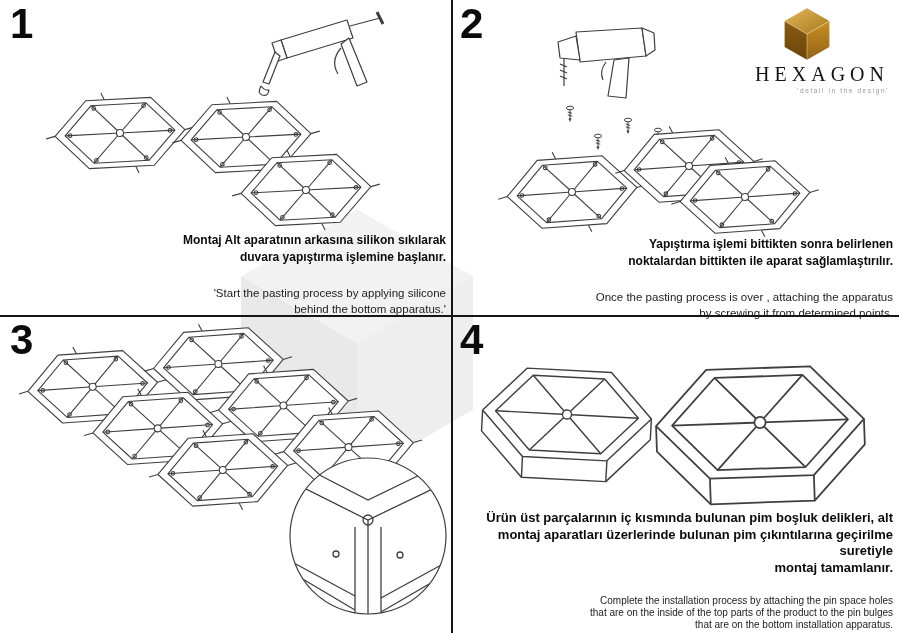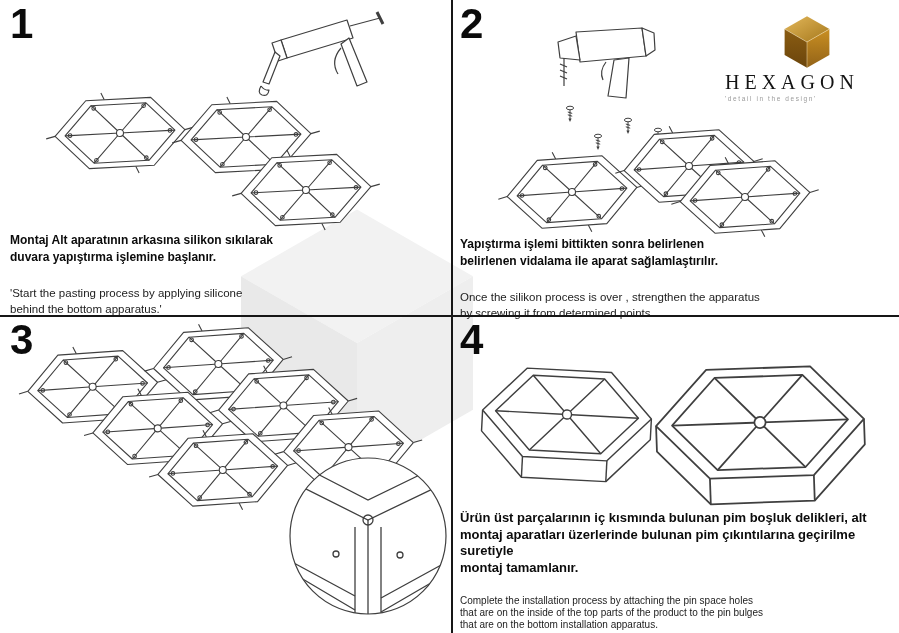--- a/index.html
+++ b/index.html
@@ -14,30 +14,30 @@
   .quad { position:absolute; z-index:2; }
   .q1 { left:0; top:0; width:452px; height:316px; }
   .q2 { left:452px; top:0; width:447px; height:316px; }
   .q3 { left:0; top:316px; width:452px; height:317px; }
   .q4 { left:452px; top:316px; width:447px; height:317px; }
   .step-number {
     position:absolute; left:10px; top:0px; font-size:42px; font-weight:900;
     line-height:1.15; color:#0b0b0b; z-index:3;
   }
   .art { position:absolute; left:0; top:0; width:100%; height:100%; }
-  .caption { position:absolute; left:10px; right:6px; z-index:3; }
+  .caption { position:absolute; left:10px; right:6px; z-index:3;text-align:right; }
   .q1 .caption { top:232px; }
   .q2 .caption { top:236px; left:8px; }
   .q3 .caption { top:234px; }
   .q4 .caption { top:194px; left:8px; }
   .caption .tr { font-weight:700; font-size:12px; line-height:17px; color:#0b0b0b; white-space:pre-line; }
   .caption .en { font-weight:400; font-size:11.5px; line-height:16px; color:#1c1c1c; white-space:pre-line; margin-top:19px; }
   .q4 .caption .tr { font-size:13px; line-height:16.5px; }
   .q4 .caption .en { font-size:10px; line-height:12px; }
-  .logo { position:absolute; top:12px; right:10px; width:164px; text-align:left; z-index:5; }
+  .logo { position:absolute; top:4px; right:10px; width:164px; text-align:right; z-index:5; }
   .logo-icon { width:62px; height:56px; display:block; margin:2px auto 0; }
   .logo-name {
     font-family:"Liberation Serif", serif; font-size:20px; letter-spacing:5px;
     color:#141414; margin-top:1px; font-weight:500;
   }
   .logo-tagline { font-size:6.5px; letter-spacing:1.6px; color:#9a9a9a; margin-top:1px; }
 </style>
 </head>
 <body>
 
@@ -129,22 +129,22 @@
       <use href="#screw" transform="translate(146,136)"></use>
       <use href="#screw" transform="translate(176,120)"></use>
       <use href="#screw" transform="translate(206,130)"></use>
       <use href="#screw" transform="translate(236,152)"></use>
       <use href="#panel" transform="translate(120,192) rotate(-4)"></use>
       <use href="#panel" transform="translate(237,166) rotate(-4)"></use>
       <use href="#panel" transform="translate(293,197) rotate(-4)"></use>
     </svg>
     <div class="caption">
       <p class="tr">Yapıştırma işlemi bittikten sonra belirlenen
-belirlenen vidalama ile aparat sağlamlaştırılır.</p>
-      <p class="en">Once the silikon process is over , strengthen the apparatus
+noktalardan bittikten ile aparat sağlamlaştırılır.</p>
+      <p class="en">Once the pasting process is over , attaching the apparatus
 by screwing it from determined points.</p>
     </div>
   </section>
 
   <section class="quad q3">
     <div class="step-number">3</div>
     <svg class="art" viewBox="0 0 452 317">
       <defs>
         <clipPath id="detailClip">
             <circle cx="368" cy="220" r="78"></circle>

